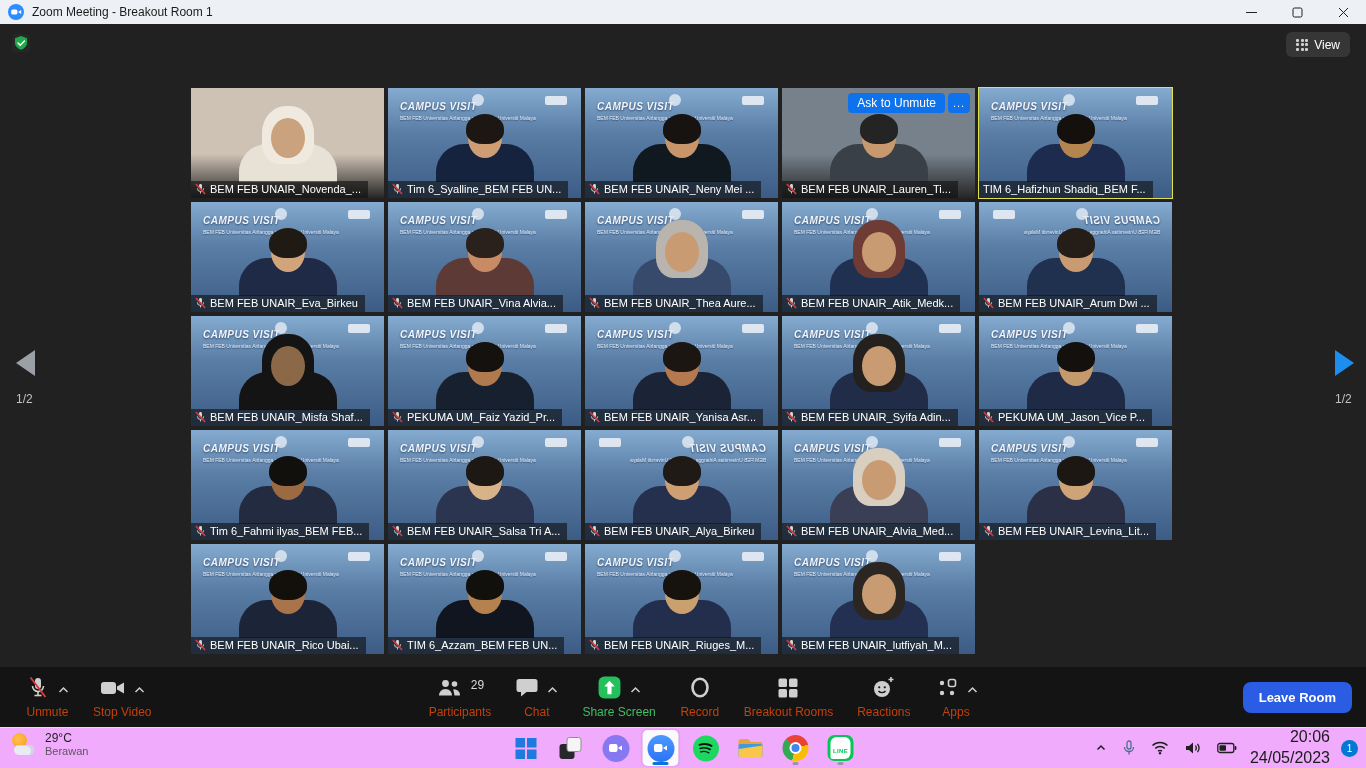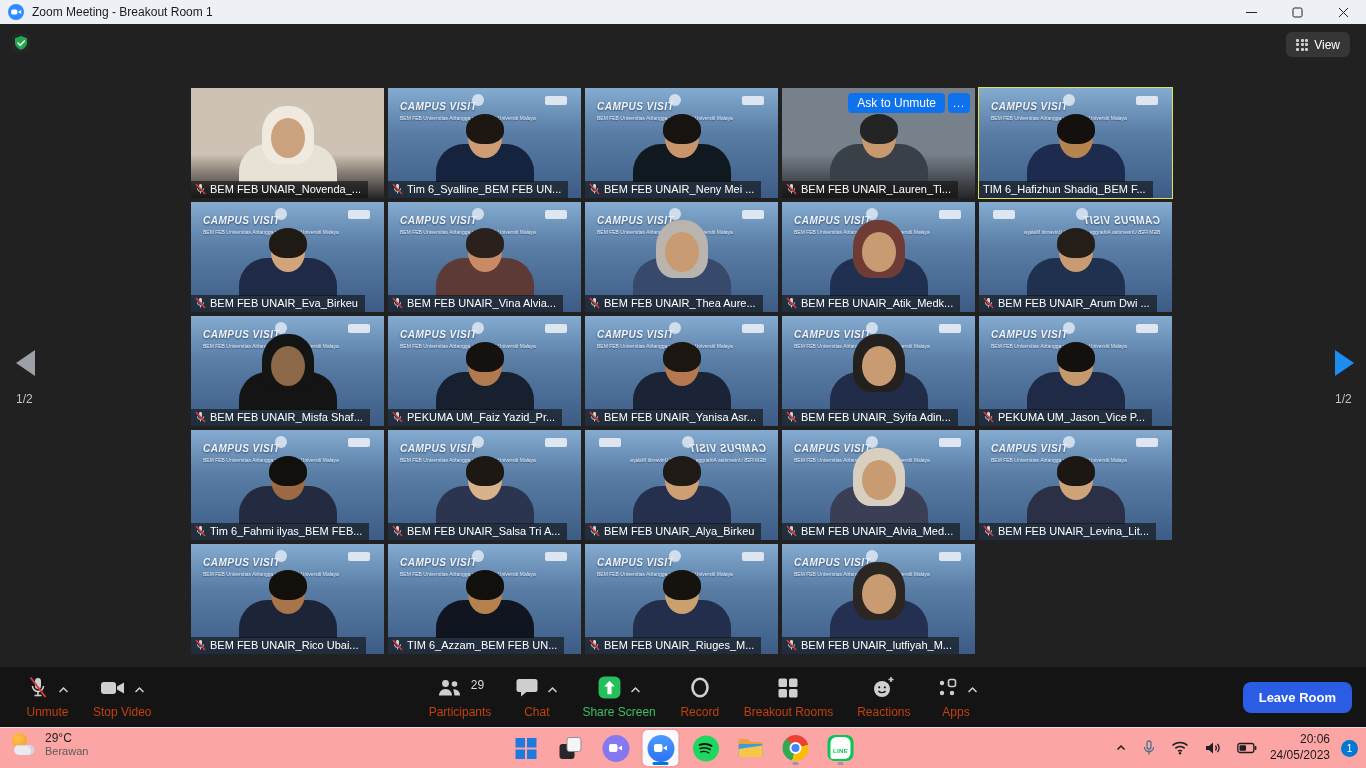--- a/index.html
+++ b/index.html
@@ -65,21 +65,21 @@
   .tb-item { position:relative; display:flex; flex-direction:column; align-items:center; justify-content:center;
              padding:4px 12px 3px; cursor:pointer; min-width:64px; }
   .tb-ico-row { height:26px; display:flex; align-items:center; gap:8px; }
   .tb-label { font-size:12px; color:#c2410c; margin-top:2px; white-space:nowrap; }
   .tb-label.green { color:#3dbf63; }
   .tb-badge { color:#d9d9d9; font-size:12px; position:relative; top:-5px; }
   .leave-btn { background:#2b5ce4; color:#fff; border:none; font-size:13px; font-weight:bold;
                padding:8px 16px; border-radius:8px; cursor:pointer; font-family:inherit; }
 
   
-  .taskbar { position:relative; height:41px; background:#fca5a5; border-top:1px solid #e3dde9; }
+  .taskbar { position:relative; height:41px; background:#f0abfc; border-top:1px solid #e3dde9; }
   .tk-weather { position:absolute; left:10px; top:3px; display:flex; align-items:center; gap:7px; cursor:pointer; }
   .wx-ico { position:relative; width:28px; height:26px; }
   .wx-sun { position:absolute; left:2px; top:2px; width:15px; height:15px; border-radius:50%;
             background:radial-gradient(circle at 40% 40%, #ffc24d, #f59b1e); }
   .wx-cloud { position:absolute; left:4px; bottom:2px; width:20px; height:10px; border-radius:8px;
               background:#e8ecf2; box-shadow:-3px 1px 0 #cfd6e0 inset; }
   .wx-text .t1 { font-size:12px; color:#1e1e1e; }
   .wx-text .t2 { font-size:11px; color:#5a5a5a; }
   .tk-center { position:absolute; left:50%; top:0; height:100%; transform:translateX(-50%);
                display:flex; align-items:center; gap:9px; }
@@ -105,21 +105,21 @@
   .zoom-ico { background:linear-gradient(180deg,#4a9bff,#2d72f5); }
   .chrome-ico { width:26px; height:26px; border-radius:50%;
                 background:conic-gradient(from -45deg,#ea4335 0deg 120deg,#fbbc05 120deg 240deg,#34a853 240deg 360deg);
                 display:flex; align-items:center; justify-content:center; }
   .chrome-core { width:12px; height:12px; border-radius:50%; background:#4285f4; border:2.5px solid #fff; }
   .line-ico { width:26px; height:26px; border-radius:7px; background:#06c755; display:flex; align-items:center; justify-content:center; }
   .line-bubble { background:#fff; border-radius:6px 6px 6px 2px; padding:2px 3px; }
   .line-bubble span { color:#06c755; font-size:6px; font-weight:bold; letter-spacing:.3px; }
   .tk-tray { position:absolute; right:8px; top:0; height:100%; display:flex; align-items:center; gap:11px; }
   .tray-ico { display:flex; align-items:center; cursor:pointer; padding:2px; }
-  .tk-clock { text-align:right; font-size:12px; color:#1b1b1b; line-height:1.3; cursor:pointer; }
+  .tk-clock { text-align:right; font-size:16px; color:#1b1b1b; line-height:1.3; cursor:pointer; }
   .tk-badge { width:17px; height:17px; border-radius:50%; background:#0078d4; color:#fff; font-size:10px;
               display:flex; align-items:center; justify-content:center; cursor:pointer; }
 </style>
 </head>
 <body>
 
 <div class="titlebar">
   <span class="app-ico">
     <svg width="16" height="16" viewBox="0 0 16 16">
         <circle cx="8" cy="8" r="8" fill="#2d8cff"></circle>

